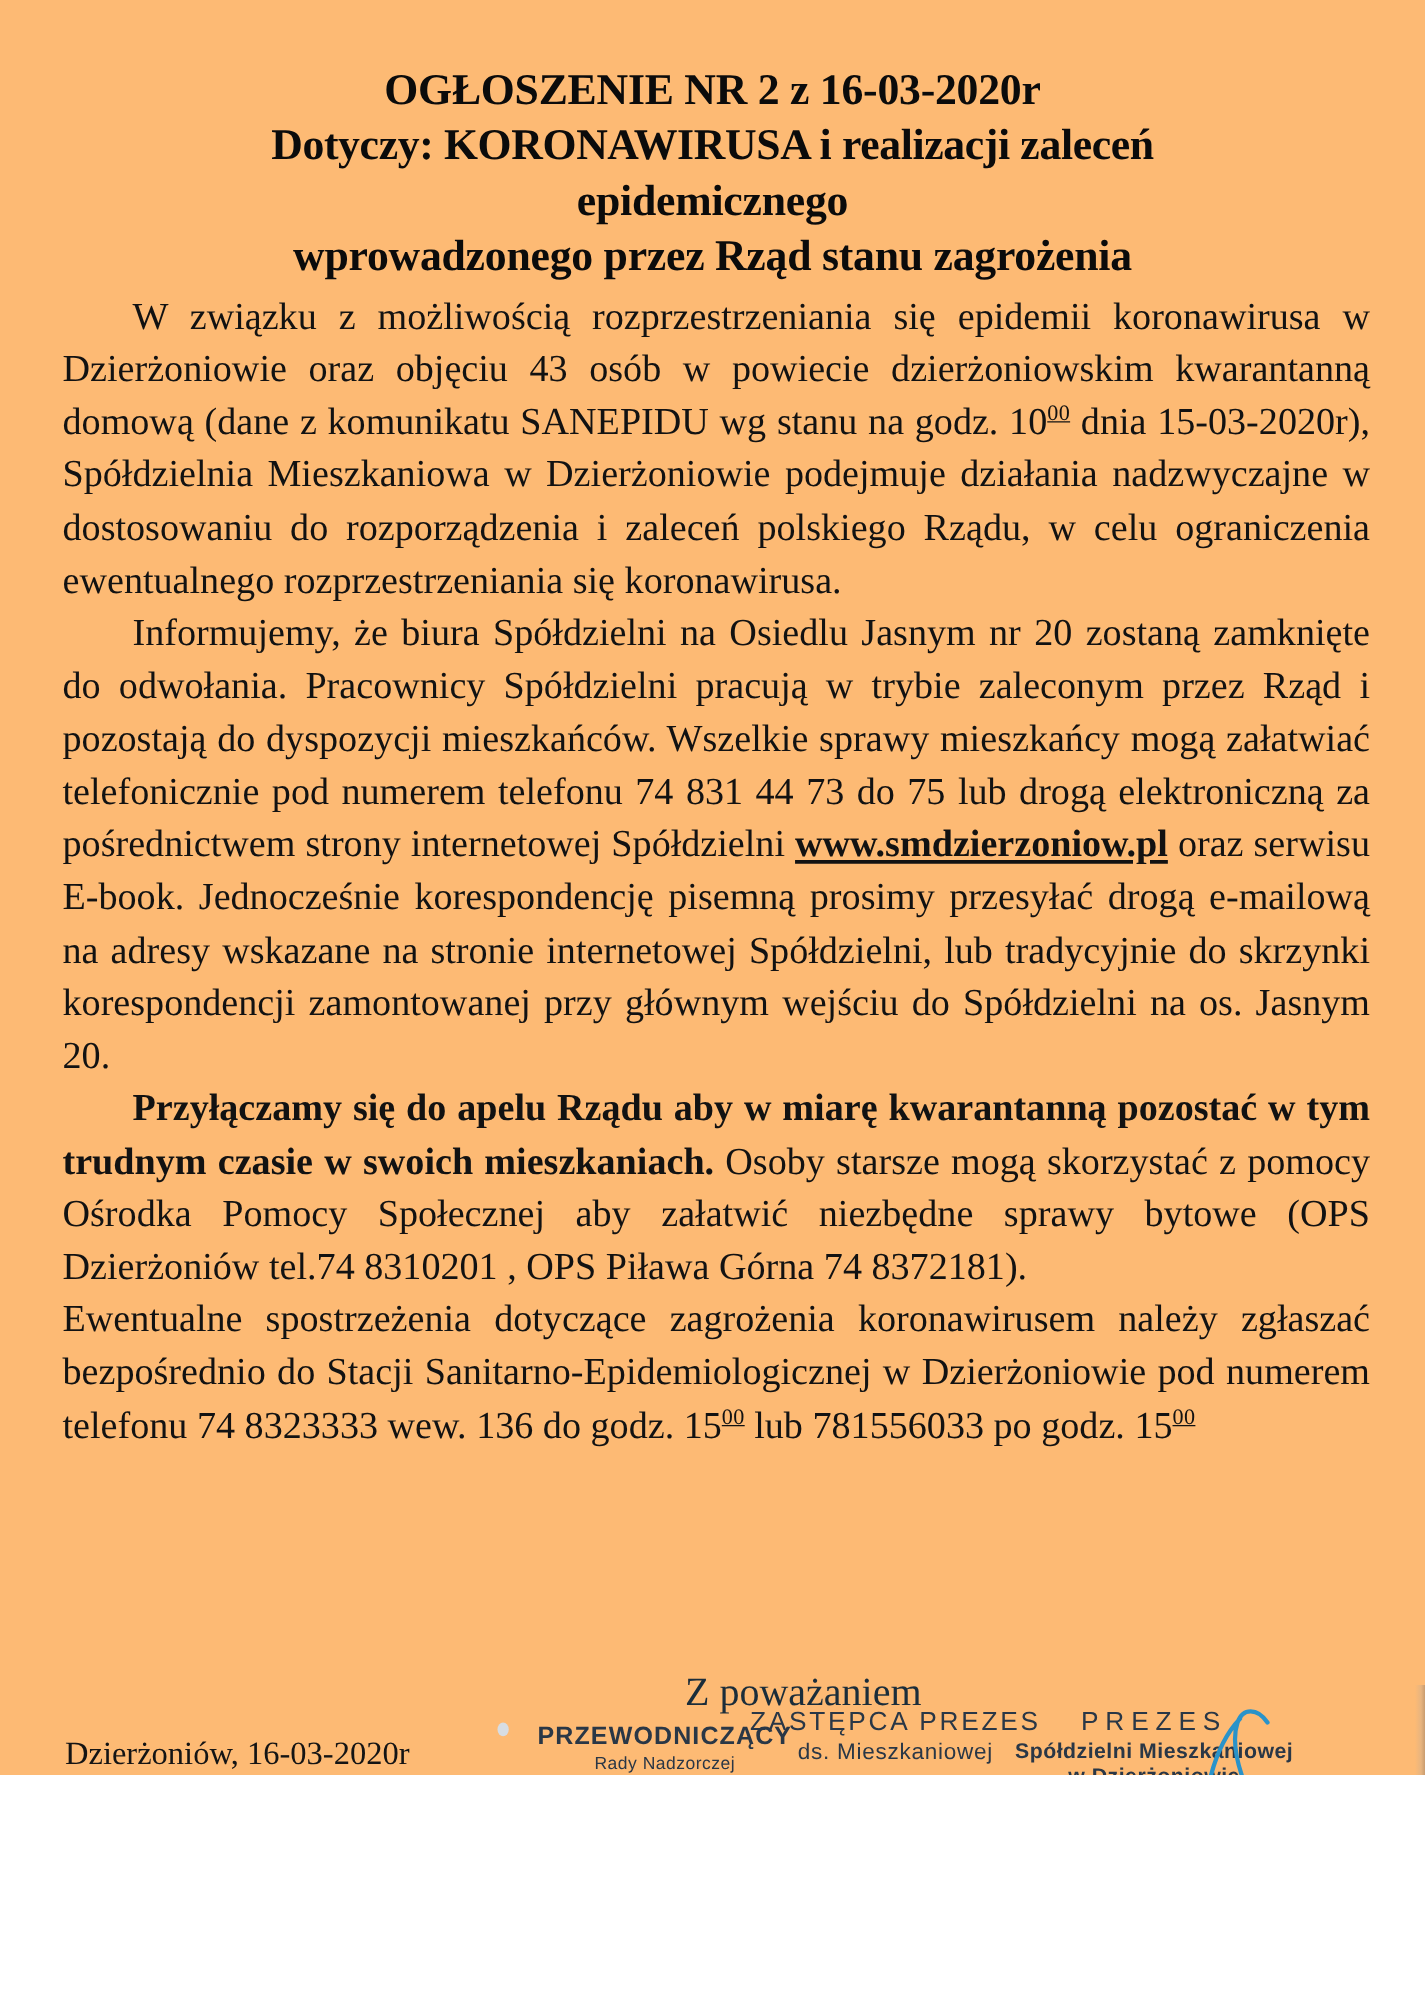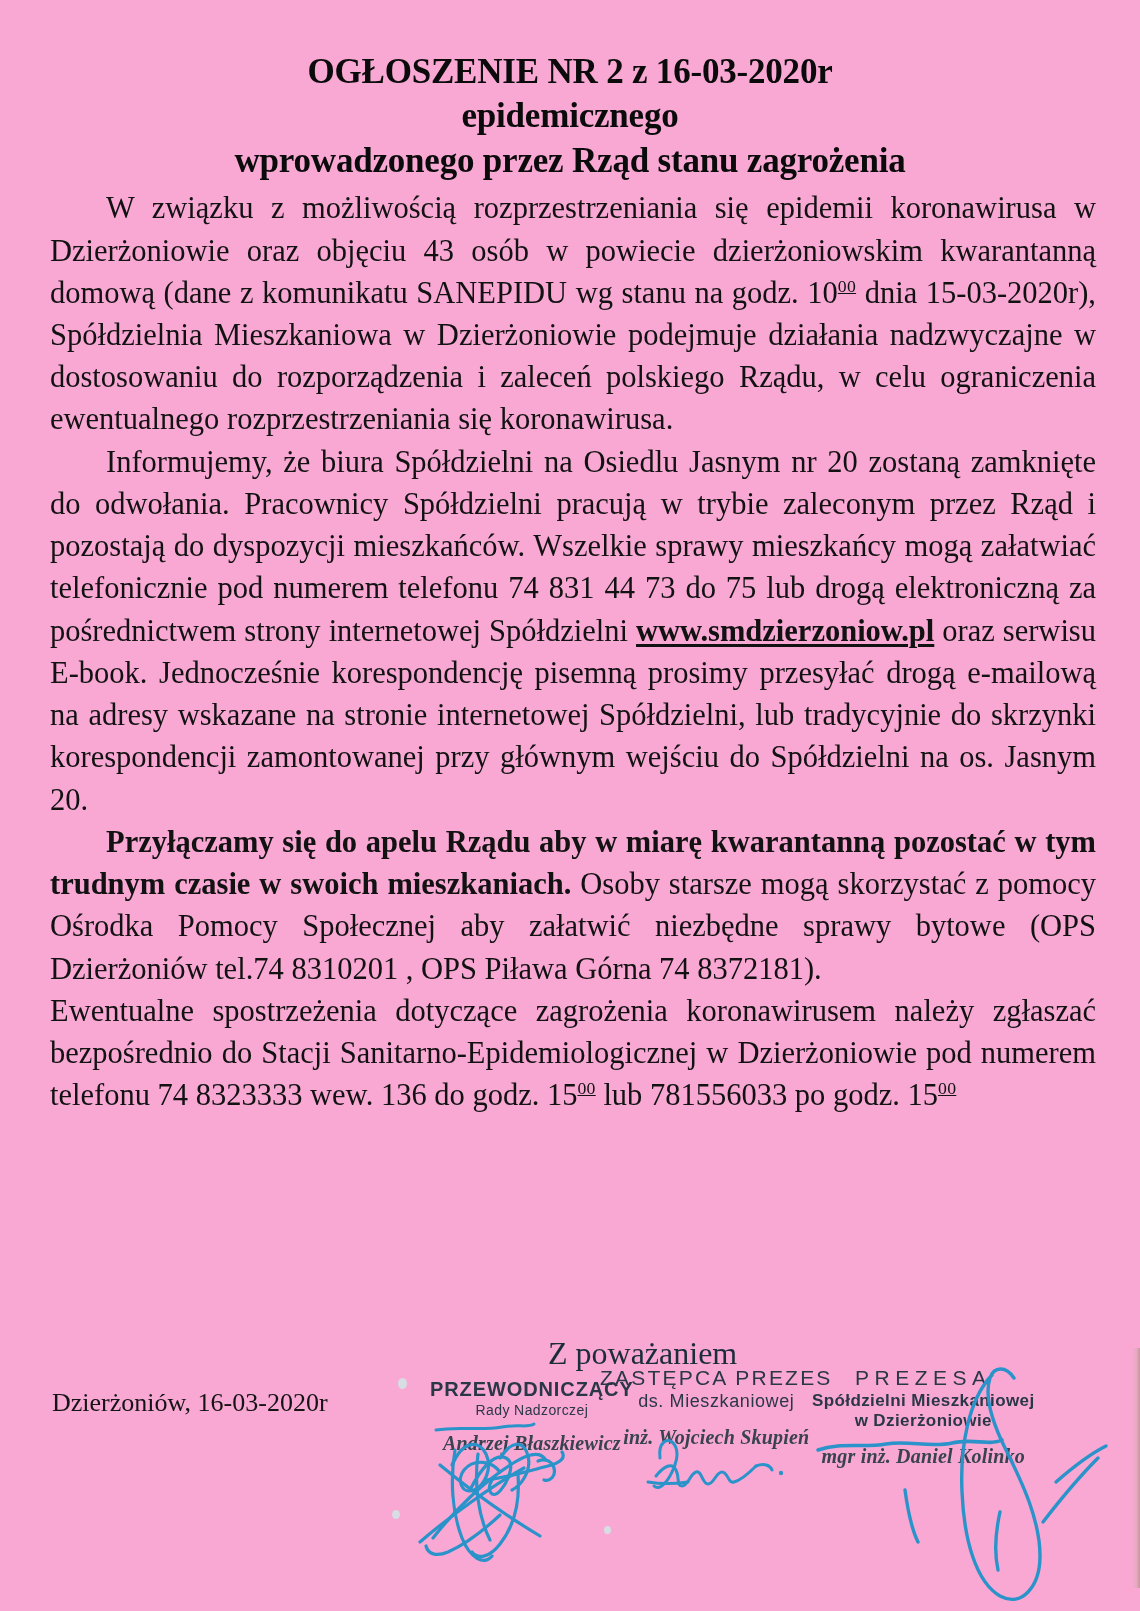--- a/index.html
+++ b/index.html
@@ -3,22 +3,22 @@
 <meta charset="utf-8">
 <style>
   html, body {
     margin: 0;
     padding: 0;
     background: #ffffff;
   }
   .page {
     position: relative;
     width: 1140px;
-    height: 1611px;
-    background: #f9a8d4;
+    height: 1420px;
+    background: #fdba74;
     font-family: "Liberation Serif", "DejaVu Serif", serif;
     color: #111111;
     overflow: hidden;
   }
 
   
   .title-block {
     padding: 50px 56px 0 56px;
     text-align: center;
     font-weight: bold;
@@ -142,20 +142,21 @@
   }
   .speck { position: absolute; border-radius: 50%; background: #d7dde3; }
 </style>
 </head>
 <body>
 
 <div class="page">
 
   <div class="title-block">
     <span class="title-line l1">OGŁOSZENIE NR 2 z 16-03-2020r</span>
+    <span class="title-line l2">Dotyczy: KORONAWIRUSA i realizacji zaleceń</span>
     <span class="title-line l4">epidemicznego</span>
     <span class="title-line l3">wprowadzonego przez Rząd stanu zagrożenia</span>
   </div>
 
   <div class="body-block">
 
     <p class="para"><span>W związku z możliwością rozprzestrzeniania się epidemii koronawirusa w Dzierżoniowie oraz objęciu 43 osób w powiecie dzierżoniowskim kwarantanną domową (dane z komunikatu SANEPIDU wg stanu na godz. 10</span><sup class="hr">00</sup><span> dnia 15-03-2020r), Spółdzielnia Mieszkaniowa w Dzierżoniowie podejmuje działania nadzwyczajne w dostosowaniu do rozporządzenia i zaleceń polskiego Rządu, w celu ograniczenia ewentualnego rozprzestrzeniania się koronawirusa.</span></p>
 
     <p class="para"><span>Informujemy, że biura Spółdzielni na Osiedlu Jasnym nr 20 zostaną zamknięte do odwołania. Pracownicy Spółdzielni pracują w trybie zaleconym przez Rząd i pozostają do dyspozycji mieszkańców. Wszelkie sprawy mieszkańcy mogą załatwiać telefonicznie pod numerem telefonu 74 831 44 73 do 75 lub drogą elektroniczną za pośrednictwem strony internetowej Spółdzielni </span><span class="url">www.smdzierzoniow.pl</span><span> oraz serwisu E-book. Jednocześnie korespondencję pisemną prosimy przesyłać drogą e-mailową na adresy wskazane na stronie internetowej Spółdzielni, lub tradycyjnie do skrzynki korespondencji zamontowanej przy głównym wejściu do Spółdzielni na os. Jasnym 20.</span></p>
 
@@ -178,21 +179,21 @@
       <span class="name">Andrzej Błaszkiewicz</span>
     </div>
 
     <div class="stamp" id="stamp-deputy">
       <span class="l1">ZASTĘPCA PREZES</span>
       <span class="l2">ds. Mieszkaniowej</span>
       <span class="name">inż. Wojciech Skupień</span>
     </div>
 
     <div class="stamp" id="stamp-president">
-      <span class="l1">PREZESA</span>
+      <span class="l1">PREZES</span>
       <span class="l2">Spółdzielni Mieszkaniowej</span>
       <span class="l3">w Dzierżoniowie</span>
       <span class="name">mgr inż. Daniel Kolinko</span>
     </div>
 
     <svg class="sig-layer" viewBox="0 0 1140 281">
       <g fill="none" stroke="#2a93c9" stroke-linecap="round" stroke-linejoin="round">
 
         <g stroke-width="3.2">
           <path d="M452 135 C462 112, 478 108, 486 124 C493 139, 484 156, 474 160 C462 165, 456 150, 464 140 C474 128, 492 131, 500 142"></path>

